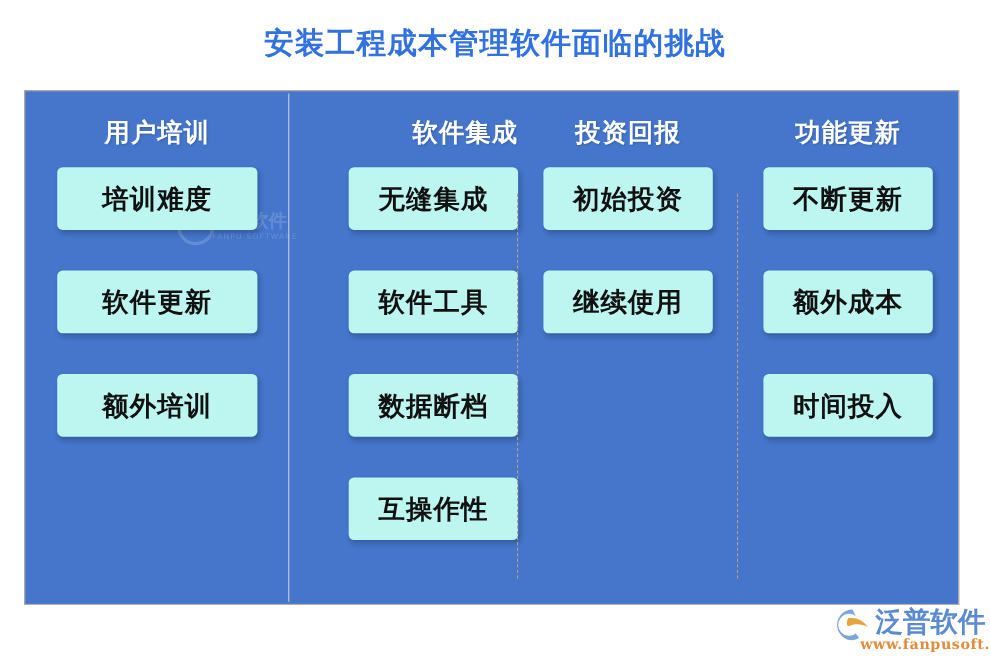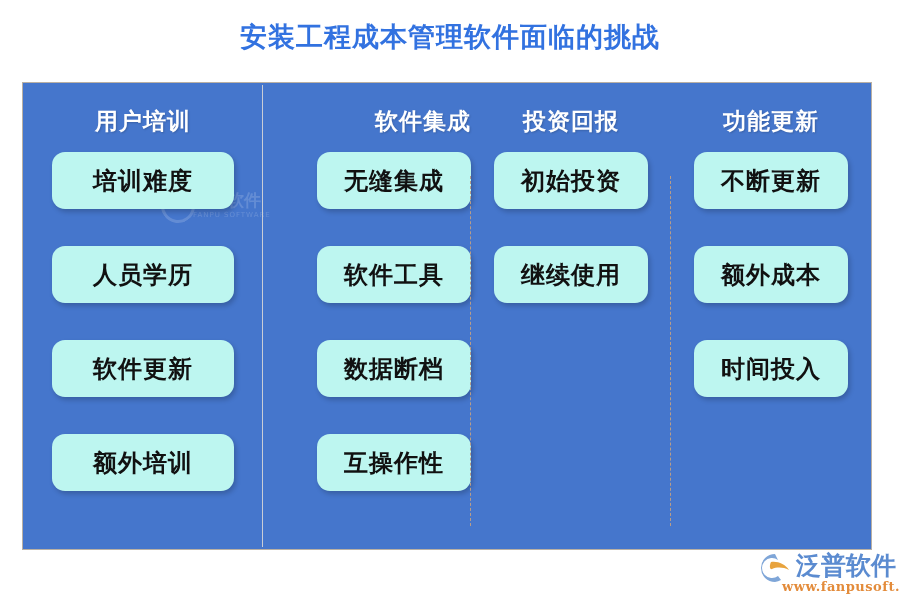--- a/index.html
+++ b/index.html
@@ -22,21 +22,21 @@
     background: #ffffff;
   }
 
   
   #title {
     position: absolute;
     left: 0;
     top: 22px;
     width: 900px;
     text-align: center;
-    font-family: Liberation Mono, monospace;
+    font-family: Liberation Sans, sans-serif;
     font-weight: 700;
     font-size: 27px;
     letter-spacing: 1px;
     color: #3272E0;
     line-height: 34px;
     white-space: nowrap;
   }
 
   
   #panel {
@@ -126,21 +126,21 @@
     text-shadow: 1px 1px 2px rgba(0,0,0,0.18);
     height: 30px;
     line-height: 30px;
   }
 
   .box {
     margin-top: 37px;
     width: 182px;
     height: 57px;
     background: #BDF6F0;
-    border-radius: 13px;
+    border-radius: 5px;
     box-shadow: 2px 3px 5px rgba(0,0,0,0.20);
     display: flex;
     align-items: center;
     justify-content: center;
     font-family: "DejaVu Serif", "Liberation Serif", serif;
     font-weight: 700;
     font-size: 24px;
     color: #111111;
     letter-spacing: 1px;
     white-space: nowrap;
@@ -226,21 +226,20 @@
 
     <div class="divider-solid" id="div-1"></div>
     <div class="divider-dashed" id="div-2"></div>
     <div class="divider-dashed" id="div-3"></div>
 
     <div class="columns">
 
       <div class="col col-1">
         <div class="col-head">用户培训</div>
         <div class="box first">培训难度</div>
-        <div class="box">人员学历</div>
         <div class="box">软件更新</div>
         <div class="box">额外培训</div>
       </div>
 
       <div class="col col-2">
         <div class="col-head">软件集成</div>
         <div class="box first">无缝集成</div>
         <div class="box">软件工具</div>
         <div class="box">数据断档</div>
         <div class="box">互操作性</div>

